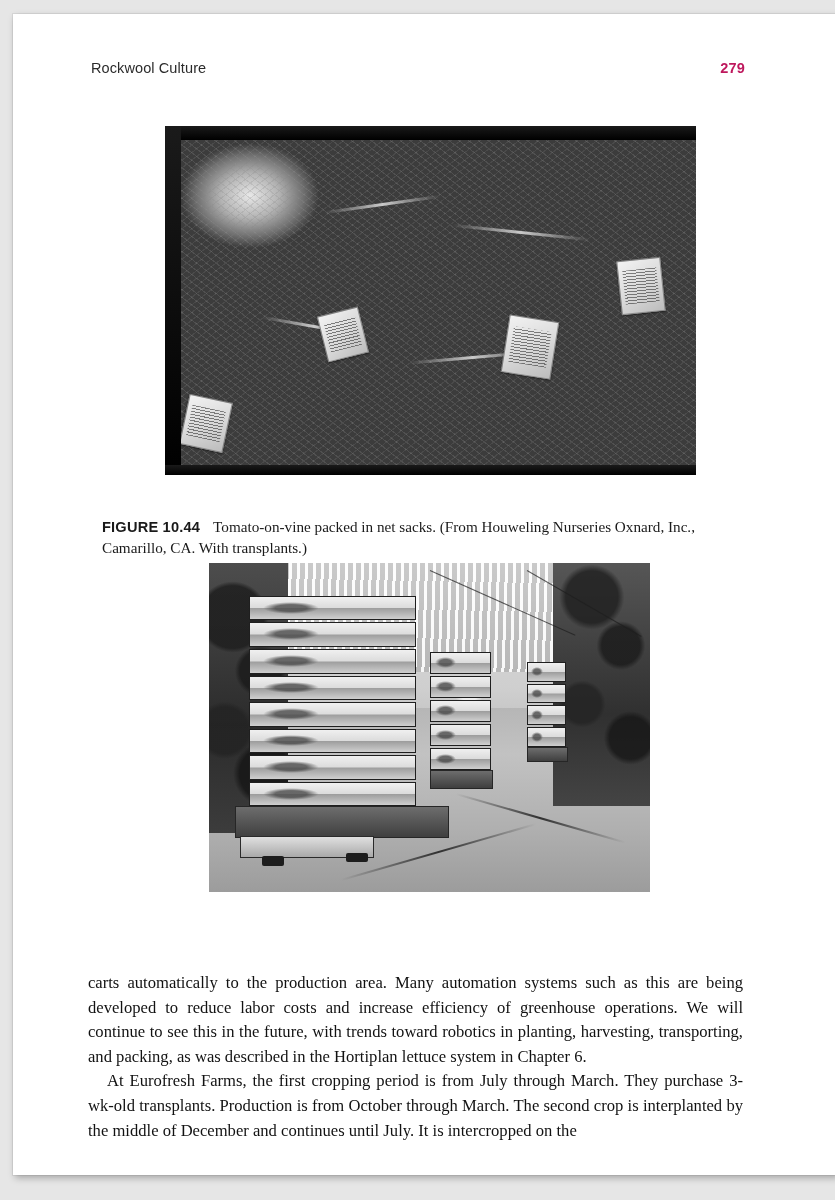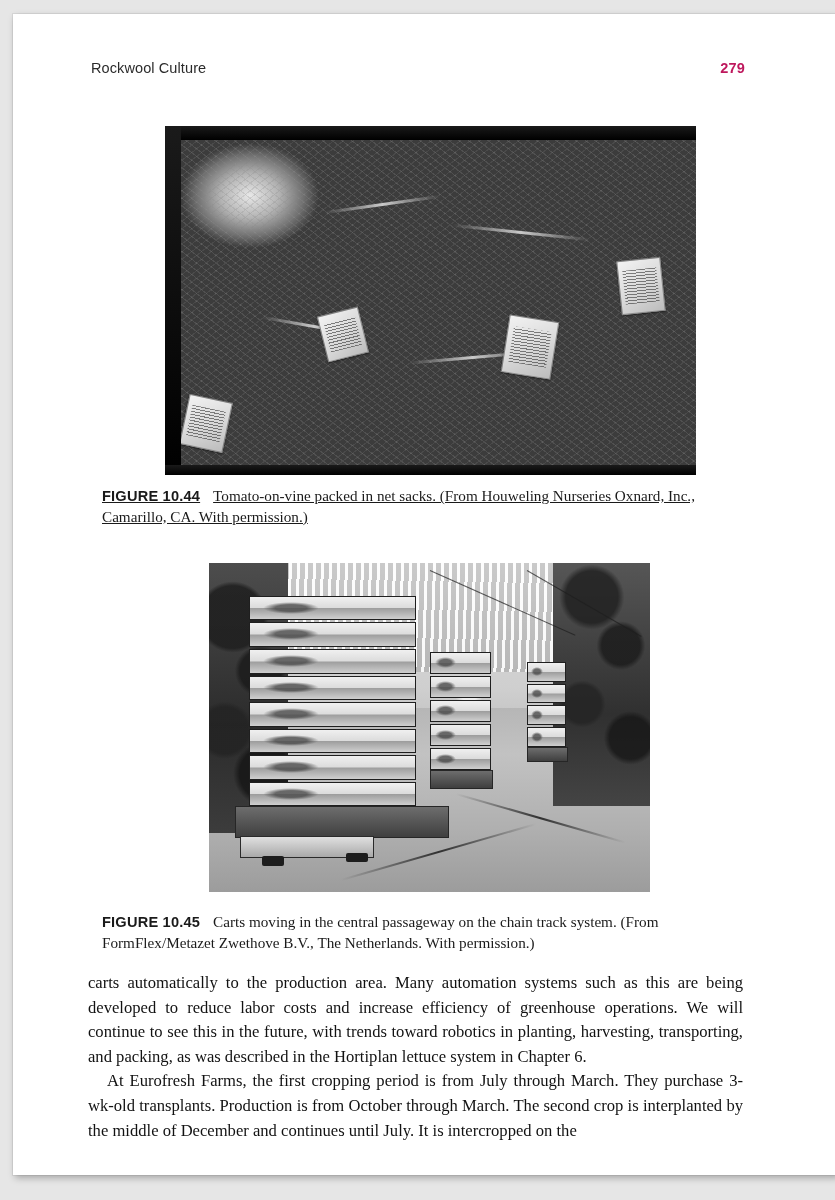--- a/index.html
+++ b/index.html
@@ -236,21 +236,21 @@
     color: #1a1a1a;
     text-align: justify;
   }
   .caption .fig-label {
     font-family: "Liberation Sans", sans-serif;
     font-weight: bold;
     font-size: 14.6px;
     letter-spacing: 0.2px;
   }
   .caption .fig-gap { display: inline-block; width: 13px; }
-  .cap-1 { top: 472px; text-decoration: underline; }
+  .cap-1 { top: 503px; }
   .cap-2 { top: 898px; }
   .cap-1 .cap-line-1 { display: block; text-align: justify; }
   .cap-2 .cap-line-1 { display: block; text-align: justify; }
 
   
   .body-text {
     position: absolute;
     left: 75px;
     top: 957px;
     width: 655px;
@@ -288,21 +288,21 @@
         <div class="tag" style="left:85.5%; top:38%; width:8%; height:15%; transform:rotate(-6deg);"></div>
         <div class="tag" style="left:3.5%; top:78%; width:8%; height:14%; transform:rotate(12deg);"></div>
         <div class="crate-edge" style="left:0; top:0; width:100%; height:4%;"></div>
         <div class="crate-edge" style="left:0; top:0; width:3%; height:100%;"></div>
         <div class="crate-edge" style="left:0; bottom:0; width:100%; height:3%;"></div>
       </div>
     </div>
 
     <div class="caption cap-1">
       <span class="cap-line-1"><span class="fig-label">FIGURE 10.44</span><span class="fig-gap"></span><span>Tomato-on-vine packed in net sacks. (From Houweling Nurseries Oxnard, Inc.,</span></span>
-      <span>Camarillo, CA. With permission.)</span>
+      <span>Camarillo, CA. With transplants.)</span>
     </div>
 
     <div class="figure-block fig-2">
       <div class="photo photo-greenhouse">
         <div class="gh-roof"></div>
         <div class="gh-floor"></div>
         <div class="gh-foliage-left"></div>
         <div class="gh-foliage-right"></div>
         <div class="gh-vanish"></div>
 
@@ -339,24 +339,20 @@
           <div class="gh-box"></div>
           <div class="gh-box"></div>
         </div>
         <div class="gh-cart" style="left:72%; top:56%; width:9%; height:4%;"></div>
 
         <div class="gh-rail" style="left:30%; top:96%; width:46%; transform:rotate(-16deg);"></div>
         <div class="gh-rail" style="left:56%; top:70%; width:40%; transform:rotate(16deg);"></div>
       </div>
     </div>
 
-    <div class="caption cap-2">
-      <span class="cap-line-1"><span class="fig-label">FIGURE 10.45</span><span class="fig-gap"></span><span>Carts moving in the central passageway on the chain track system. (From</span></span>
-      <span>FormFlex/Metazet Zwethove B.V., The Netherlands. With permission.)</span>
-    </div>
 
     <div class="body-text">
       <p>carts automatically to the production area. Many automation systems such as this are being developed to reduce labor costs and increase efficiency of greenhouse operations. We will continue to see this in the future, with trends toward robotics in planting, harvesting, transporting, and packing, as was described in the Hortiplan lettuce system in Chapter 6.</p>
       <p class="indented">At Eurofresh Farms, the first cropping period is from July through March. They purchase 3-wk-old transplants. Production is from October through March. The second crop is interplanted by the middle of December and continues until July. It is intercropped on the</p>
     </div>
 
   </div>
 </div>
 
 </body></html>

